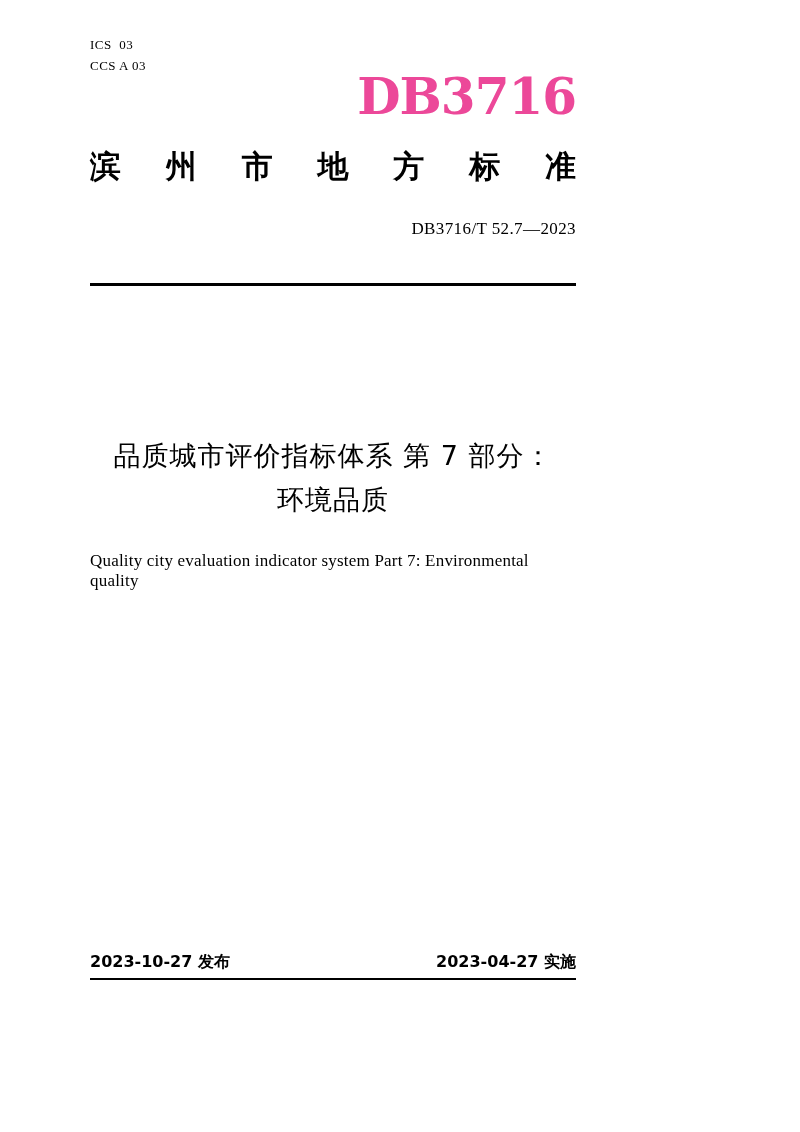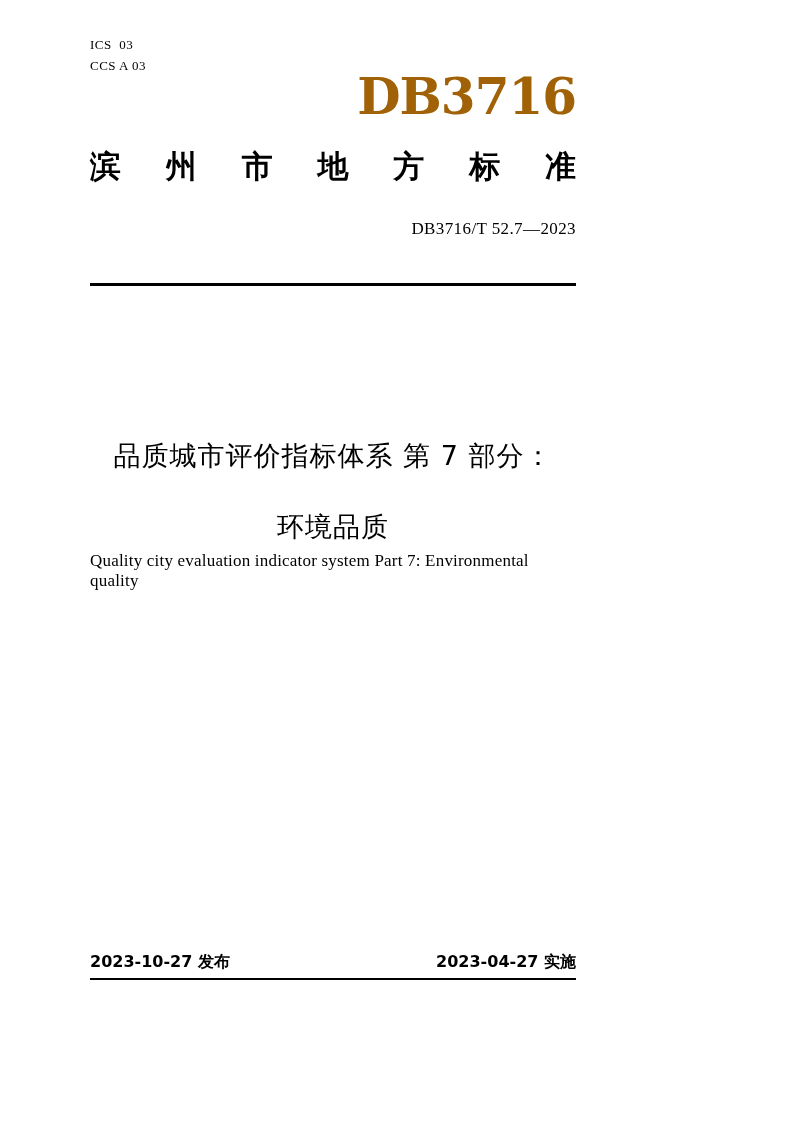--- a/index.html
+++ b/index.html
@@ -39,21 +39,21 @@
   
   .std-mark {
     position: absolute;
     right: 88px;
     top: 72px;
     font-family: "DejaVu Serif", serif;
     font-weight: bold;
     font-size: 50px;
     letter-spacing: -1px;
     line-height: 1;
-    color: #a16207;
+    color: #ec4899;
   }
 
   
   .big-title {
     position: absolute;
     left: 90px;
     right: 88px;
     top: 148px;
     display: flex;
     justify-content: space-between;
@@ -102,21 +102,20 @@
     top: 434px;
     text-align: center;
     font-family: "DejaVu Sans", sans-serif;
     font-weight: normal;
     font-size: 27px;
     line-height: 44px;
     letter-spacing: 1px;
   }
   .doc-title .line2 {
     display: block;
-    margin-top: 27px;
   }
 
   
   .doc-title-en {
     position: absolute;
     left: 90px;
     right: 88px;
     top: 551px;
     text-align: left;
     font-family: "Liberation Serif", serif;

